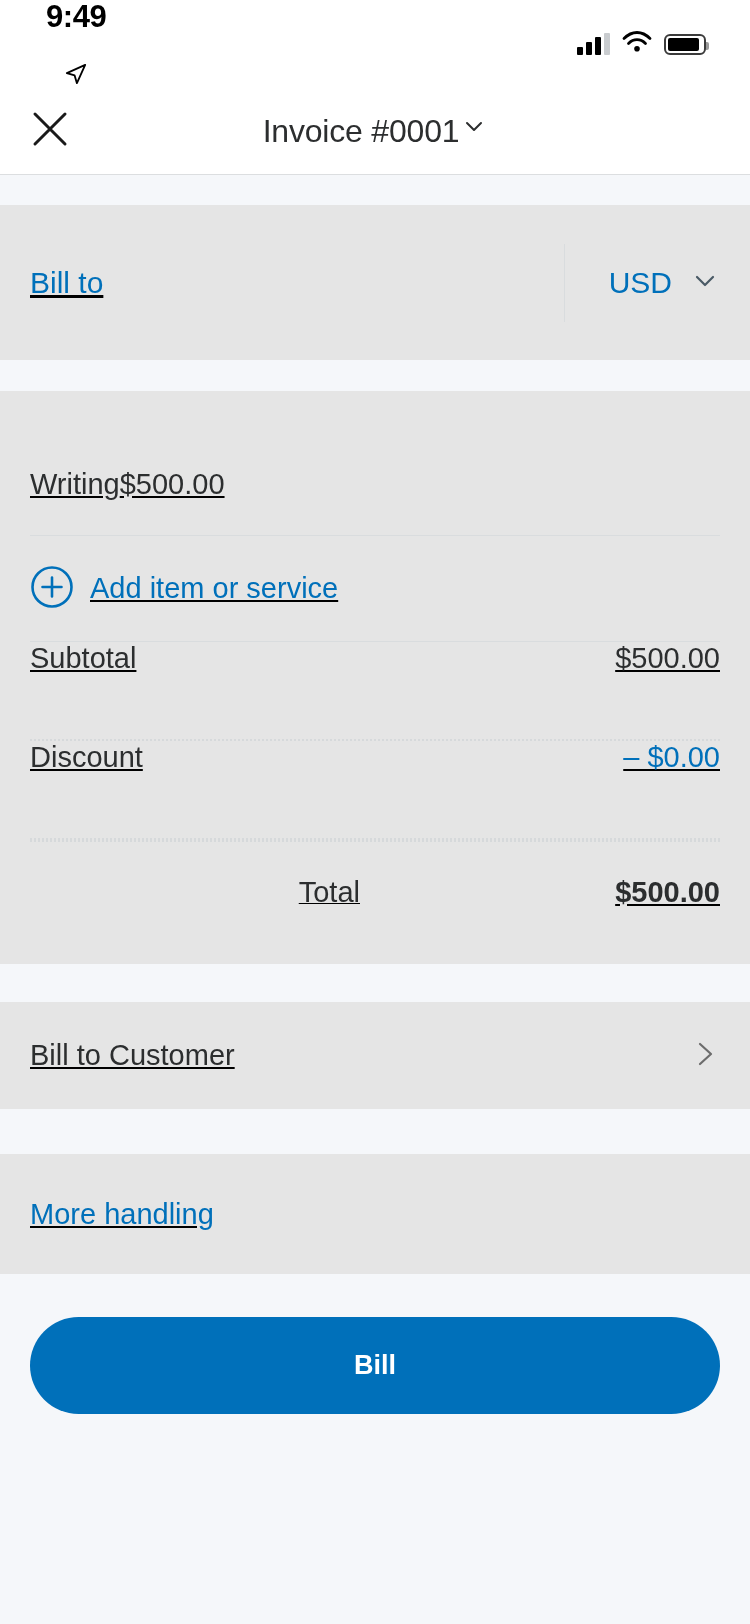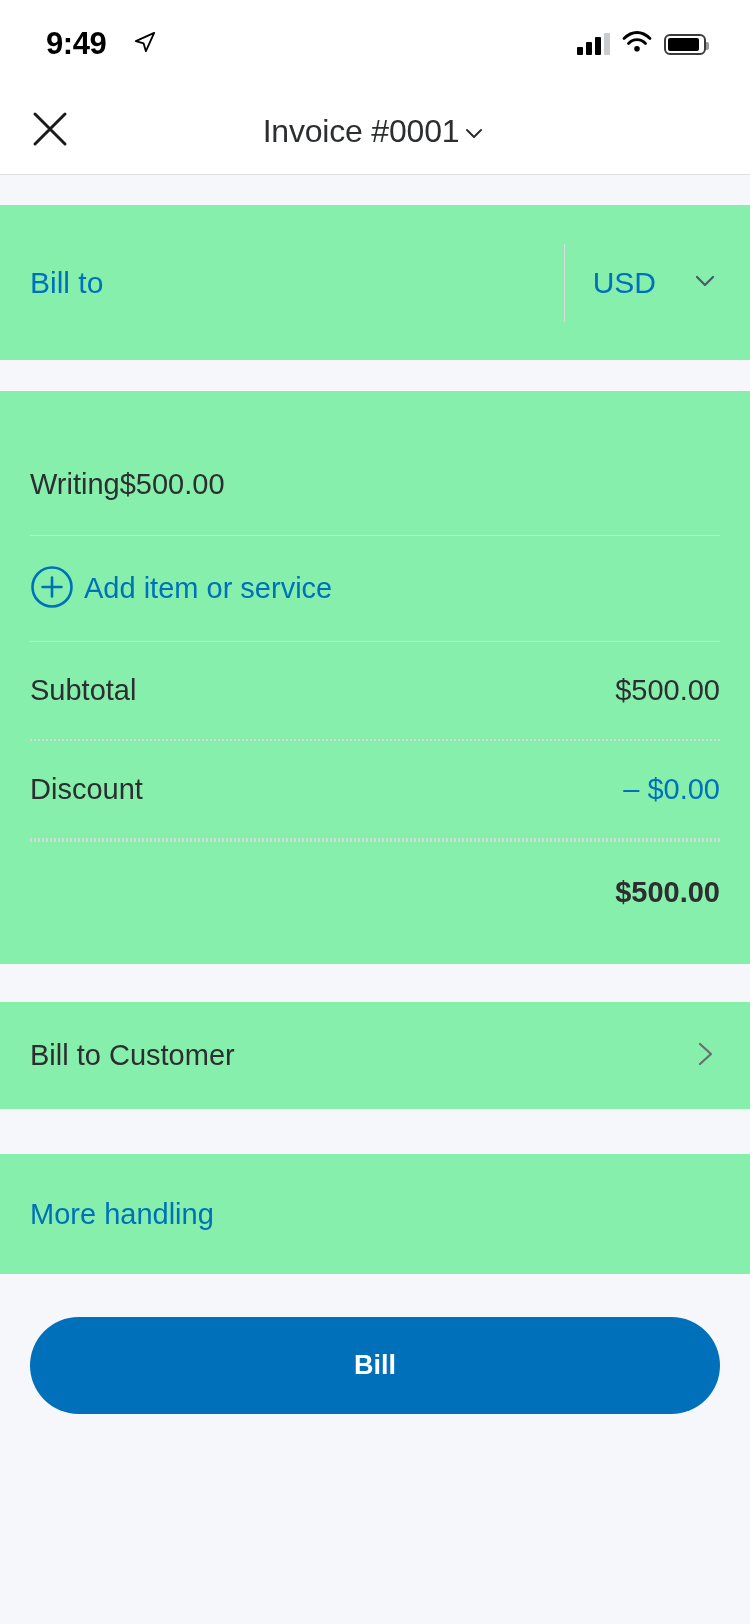--- a/index.html
+++ b/index.html
@@ -10,21 +10,21 @@
     -webkit-font-smoothing:antialiased;
   }
   .screen{ position:relative; width:750px; height:1624px; background:#F5F7FA; overflow:hidden; }
 
   
   .statusbar{
     height:88px; background:#FFFFFF;
     display:flex; align-items:center; justify-content:space-between;
     padding:0 44px 0 46px;
   }
-  .sb-left{ display:flex; align-items:center; gap:28px; }
+  .sb-left{ display:flex; align-items:center; gap:28px;flex-direction:column; }
   .sb-time{ font-size:31px; font-weight:bold; color:#000; letter-spacing:-0.4px; }
   .loc-arrow{ display:block; }
   .sb-right{ display:flex; align-items:center; gap:12px; }
   .sig{ display:flex; align-items:flex-end; gap:3px; height:22px; }
   .sig i{ width:6px; background:#000; border-radius:1px; display:block; }
   .sig i:nth-child(1){ height:8px; }
   .sig i:nth-child(2){ height:13px; }
   .sig i:nth-child(3){ height:18px; }
   .sig i:nth-child(4){ height:22px; background:#C9CCCF; }
   .batt{ width:42px; height:21px; border:2px solid #3B3B3B; border-radius:6px; padding:2px; position:relative; }
@@ -32,44 +32,44 @@
   .batt:after{ content:""; position:absolute; right:-5px; top:6px; width:3px; height:8px; background:#9a9a9a; border-radius:0 2px 2px 0; }
 
   
   .navbar{
     height:87px; background:#FFFFFF; position:relative;
     border-bottom:1px solid #DCDEE0;
     display:flex; align-items:center; justify-content:center;
   }
   .close-btn{ position:absolute; left:30px; top:50%; transform:translateY(-50%); width:40px; height:40px;
               display:flex; align-items:center; justify-content:center; cursor:pointer; }
-  .nav-title-wrap{ display:flex; align-items:flex-end; gap:2px; }
+  .nav-title-wrap{ display:flex; align-items:flex-start; gap:2px; }
   .nav-title{ font-size:32px; color:#2C2E2F; letter-spacing:-0.2px; }
   .chev-sm{ display:block; }
 
   
   .gap{ background:#F5F7FA; }
-  .card{ background:#86efac; }
+  .card{ background:#e5e5e5;text-decoration:underline; }
 
   .billto-row{ height:155px; position:relative; padding:0 30px; display:flex; align-items:center; }
   .billto-label{ font-size:30px; color:#0070BA; }
   .vdiv{ position:absolute; right:185px; top:50%; transform:translateY(-50%); width:1px; height:78px; background:#D9DCDE; }
-  .currency{ position:absolute; right:30px; top:50%; transform:translateY(-50%); display:flex; align-items:center; gap:34px; }
+  .currency{ position:absolute; right:30px; top:50%; transform:translateY(-50%); display:flex; align-items:center; gap:18px; }
   .currency-text{ font-size:30px; color:#0070BA; }
 
   .item-row{ height:102px; display:flex; align-items:center; padding:0 30px; }
   .item-name{ font-size:29px; color:#2C2E2F; }
   .item-amt{ font-size:29px; color:#2C2E2F; }
   .solid-div{ height:1px; background:#D9DCDE; margin:0 30px; }
   .dotted-div{ height:0; border-top:2px dotted #D6D9DB; margin:0 30px; }
 
-  .add-row{ height:105px; display:flex; align-items:center; padding:0 30px; gap:10px; }
+  .add-row{ height:105px; display:flex; align-items:center; padding:0 30px; gap:16px; }
   .add-label{ font-size:29px; color:#0070BA; }
 
-  .tot-row{ height:97px; display:flex; align-items:center; justify-content:space-between; padding:0 30px;gap:24px; }
+  .tot-row{ height:97px; display:flex; justify-content:space-between; padding:0 30px;gap:24px; }
   .tot-label{ font-size:29px; color:#2C2E2F; }
   .tot-amt{ font-size:29px; color:#2C2E2F; }
   .blue{ color:#0070BA; }
   .total-row{ height:100px; display:flex; align-items:center; justify-content:flex-end; padding:0 30px; gap:0; }
   .total-label{ font-size:29px; color:#2C2E2F; }
   .total-amt{ font-size:29px; font-weight:bold; color:#2C2E2F; }
   .total-label-wrap{ width:330px; text-align:right; padding-right:0; }
 
   .nav-row{ height:107px; display:flex; align-items:center; justify-content:space-between; padding:0 30px; }
   .nav-row-label{ font-size:29px; color:#2C2E2F; }
@@ -192,20 +192,23 @@
       <span class="tot-label">Discount</span>
       <span class="tot-amt blue">– $0.00</span>
     </div>
 
     <div class="dotted-div"></div>
 
 
     <div class="dotted-div"></div>
 
     <div class="total-row">
+      <span class="total-label-wrap">
+        <span class="total-label">Total</span>
+      </span>
       <span class="total-amt" style="margin-left:auto">$500.00</span>
     </div>
 
     <div style="height:22px"></div>
   </div>
 
   <div class="gap" style="height:38px"></div>
 
   <div class="card">
     <div class="nav-row">

